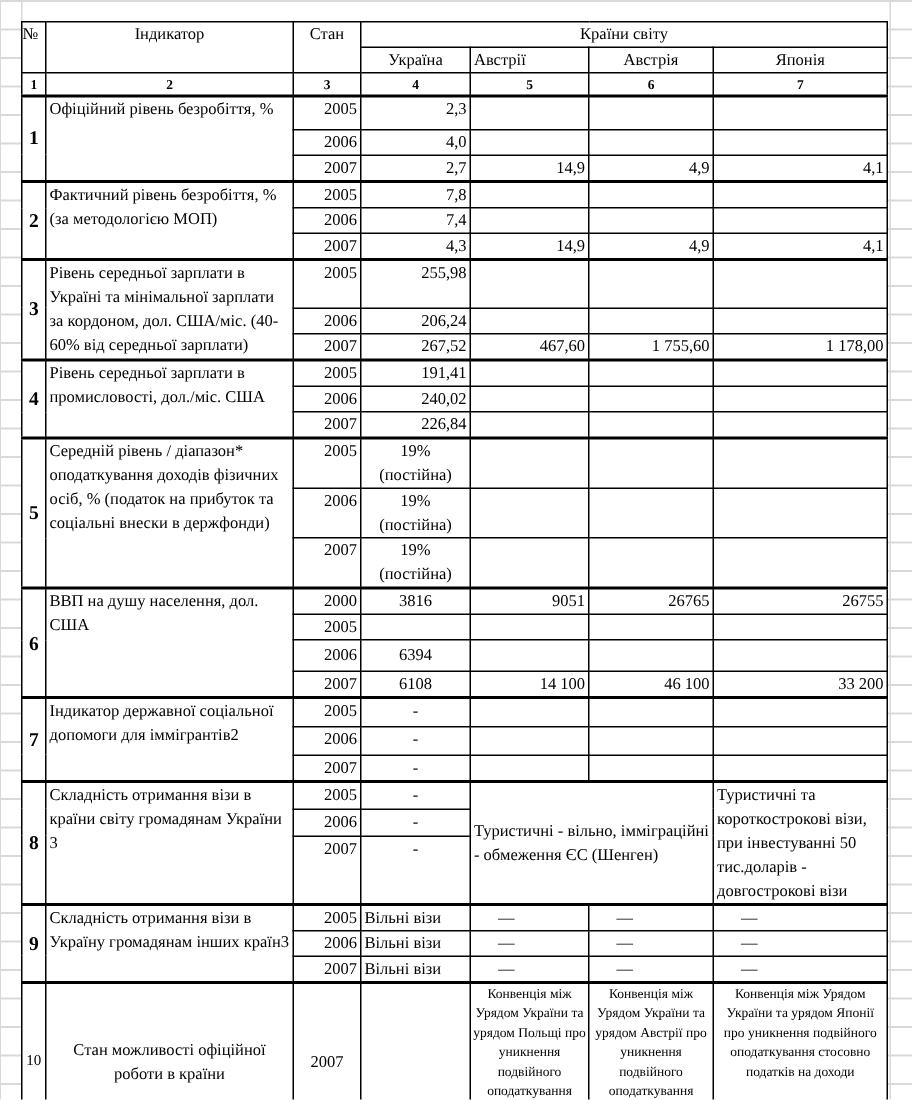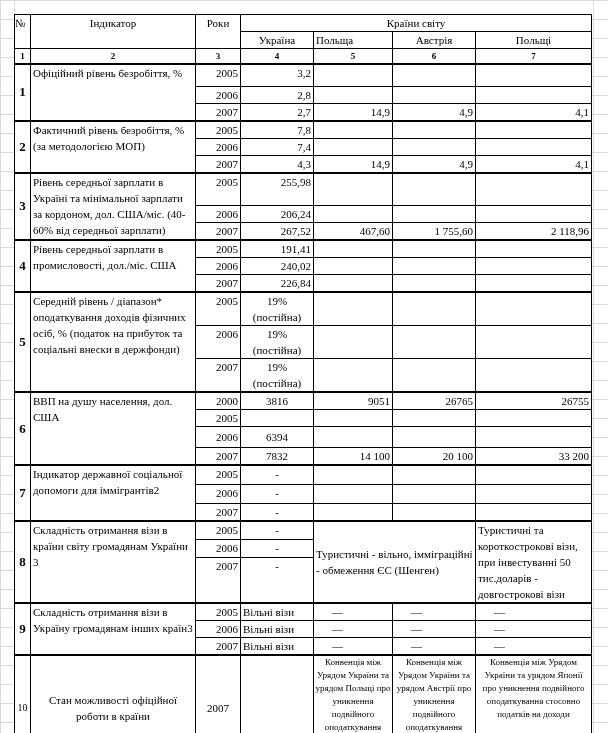--- a/index.html
+++ b/index.html
@@ -43,51 +43,51 @@
     <col style="width:73px">
       <col style="width:79px">
       <col style="width:83px">
       <col style="width:116px">
   </colgroup>
 
   <tbody>
       <tr style="height:16px">
     <td rowspan="2" style="padding:0">№</td>
     <td rowspan="2" class="ctr">Індикатор</td>
-    <td rowspan="2" class="ctr">Роки</td>
+    <td rowspan="2" class="ctr">Стан</td>
     <td colspan="4" class="ctr">Країни світу</td>
   </tr>
   <tr style="height:14px">
     <td class="ctr">Україна</td>
-    <td>Польща</td>
+    <td>Австрії</td>
     <td class="ctr">Австрія</td>
-    <td class="ctr">Польщі</td>
+    <td class="ctr">Японія</td>
   </tr>
   <tr style="height:14px" class="thick-b">
     <td class="colnum">1</td>
     <td class="colnum">2</td>
     <td class="colnum">3</td>
     <td class="colnum">4</td>
     <td class="colnum">5</td>
     <td class="colnum">6</td>
     <td class="colnum">7</td>
   </tr>
 
   <tr style="height:22px">
     <td rowspan="3" class="idx">1</td>
     <td rowspan="3">Офіційний рівень безробіття, %</td>
     <td class="num">2005</td>
-    <td class="num">3,2</td>
-    <td class="num"></td>
-    <td class="num"></td>
-    <td class="num"></td>
-  </tr>
-  <tr style="height:16px">
-    <td class="num">2006</td>
-    <td class="num">2,8</td>
+    <td class="num">2,3</td>
+    <td class="num"></td>
+    <td class="num"></td>
+    <td class="num"></td>
+  </tr>
+  <tr style="height:16px">
+    <td class="num">2006</td>
+    <td class="num">4,0</td>
     <td class="num"></td>
     <td class="num"></td>
     <td class="num"></td>
   </tr>
   <tr style="height:15px" class="thick-b">
     <td class="num">2007</td>
     <td class="num">2,7</td>
     <td class="num">14,9</td>
     <td class="num">4,9</td>
     <td class="num">4,1</td>
@@ -131,21 +131,21 @@
     <td class="num">206,24</td>
     <td class="num"></td>
     <td class="num"></td>
     <td class="num"></td>
   </tr>
   <tr style="height:15px" class="thick-b">
     <td class="num">2007</td>
     <td class="num">267,52</td>
     <td class="num">467,60</td>
     <td class="num">1 755,60</td>
-    <td class="num">2 118,96</td>
+    <td class="num">1 178,00</td>
   </tr>
 
   <tr style="height:18px">
     <td rowspan="3" class="idx">4</td>
     <td rowspan="3">Рівень середньої зарплати в промисловості, дол./міс. США</td>
     <td class="num">2005</td>
     <td class="num">191,41</td>
     <td></td>
     <td></td>
     <td></td>
@@ -207,23 +207,23 @@
   </tr>
   <tr style="height:21px">
     <td class="num mid">2006</td>
     <td class="ctr mid">6394</td>
     <td class="num"></td>
     <td class="num"></td>
     <td class="num"></td>
   </tr>
   <tr style="height:15px" class="thick-b">
     <td class="num">2007</td>
-    <td class="ctr">7832</td>
+    <td class="ctr">6108</td>
     <td class="num">14 100</td>
-    <td class="num">20 100</td>
+    <td class="num">46 100</td>
     <td class="num">33 200</td>
   </tr>
 
   <tr style="height:19px">
     <td rowspan="3" class="idx">7</td>
     <td rowspan="3">Індикатор державної соціальної допомоги для іммігрантів2</td>
     <td class="num">2005</td>
     <td class="ctr">-</td>
     <td></td>
     <td></td>

